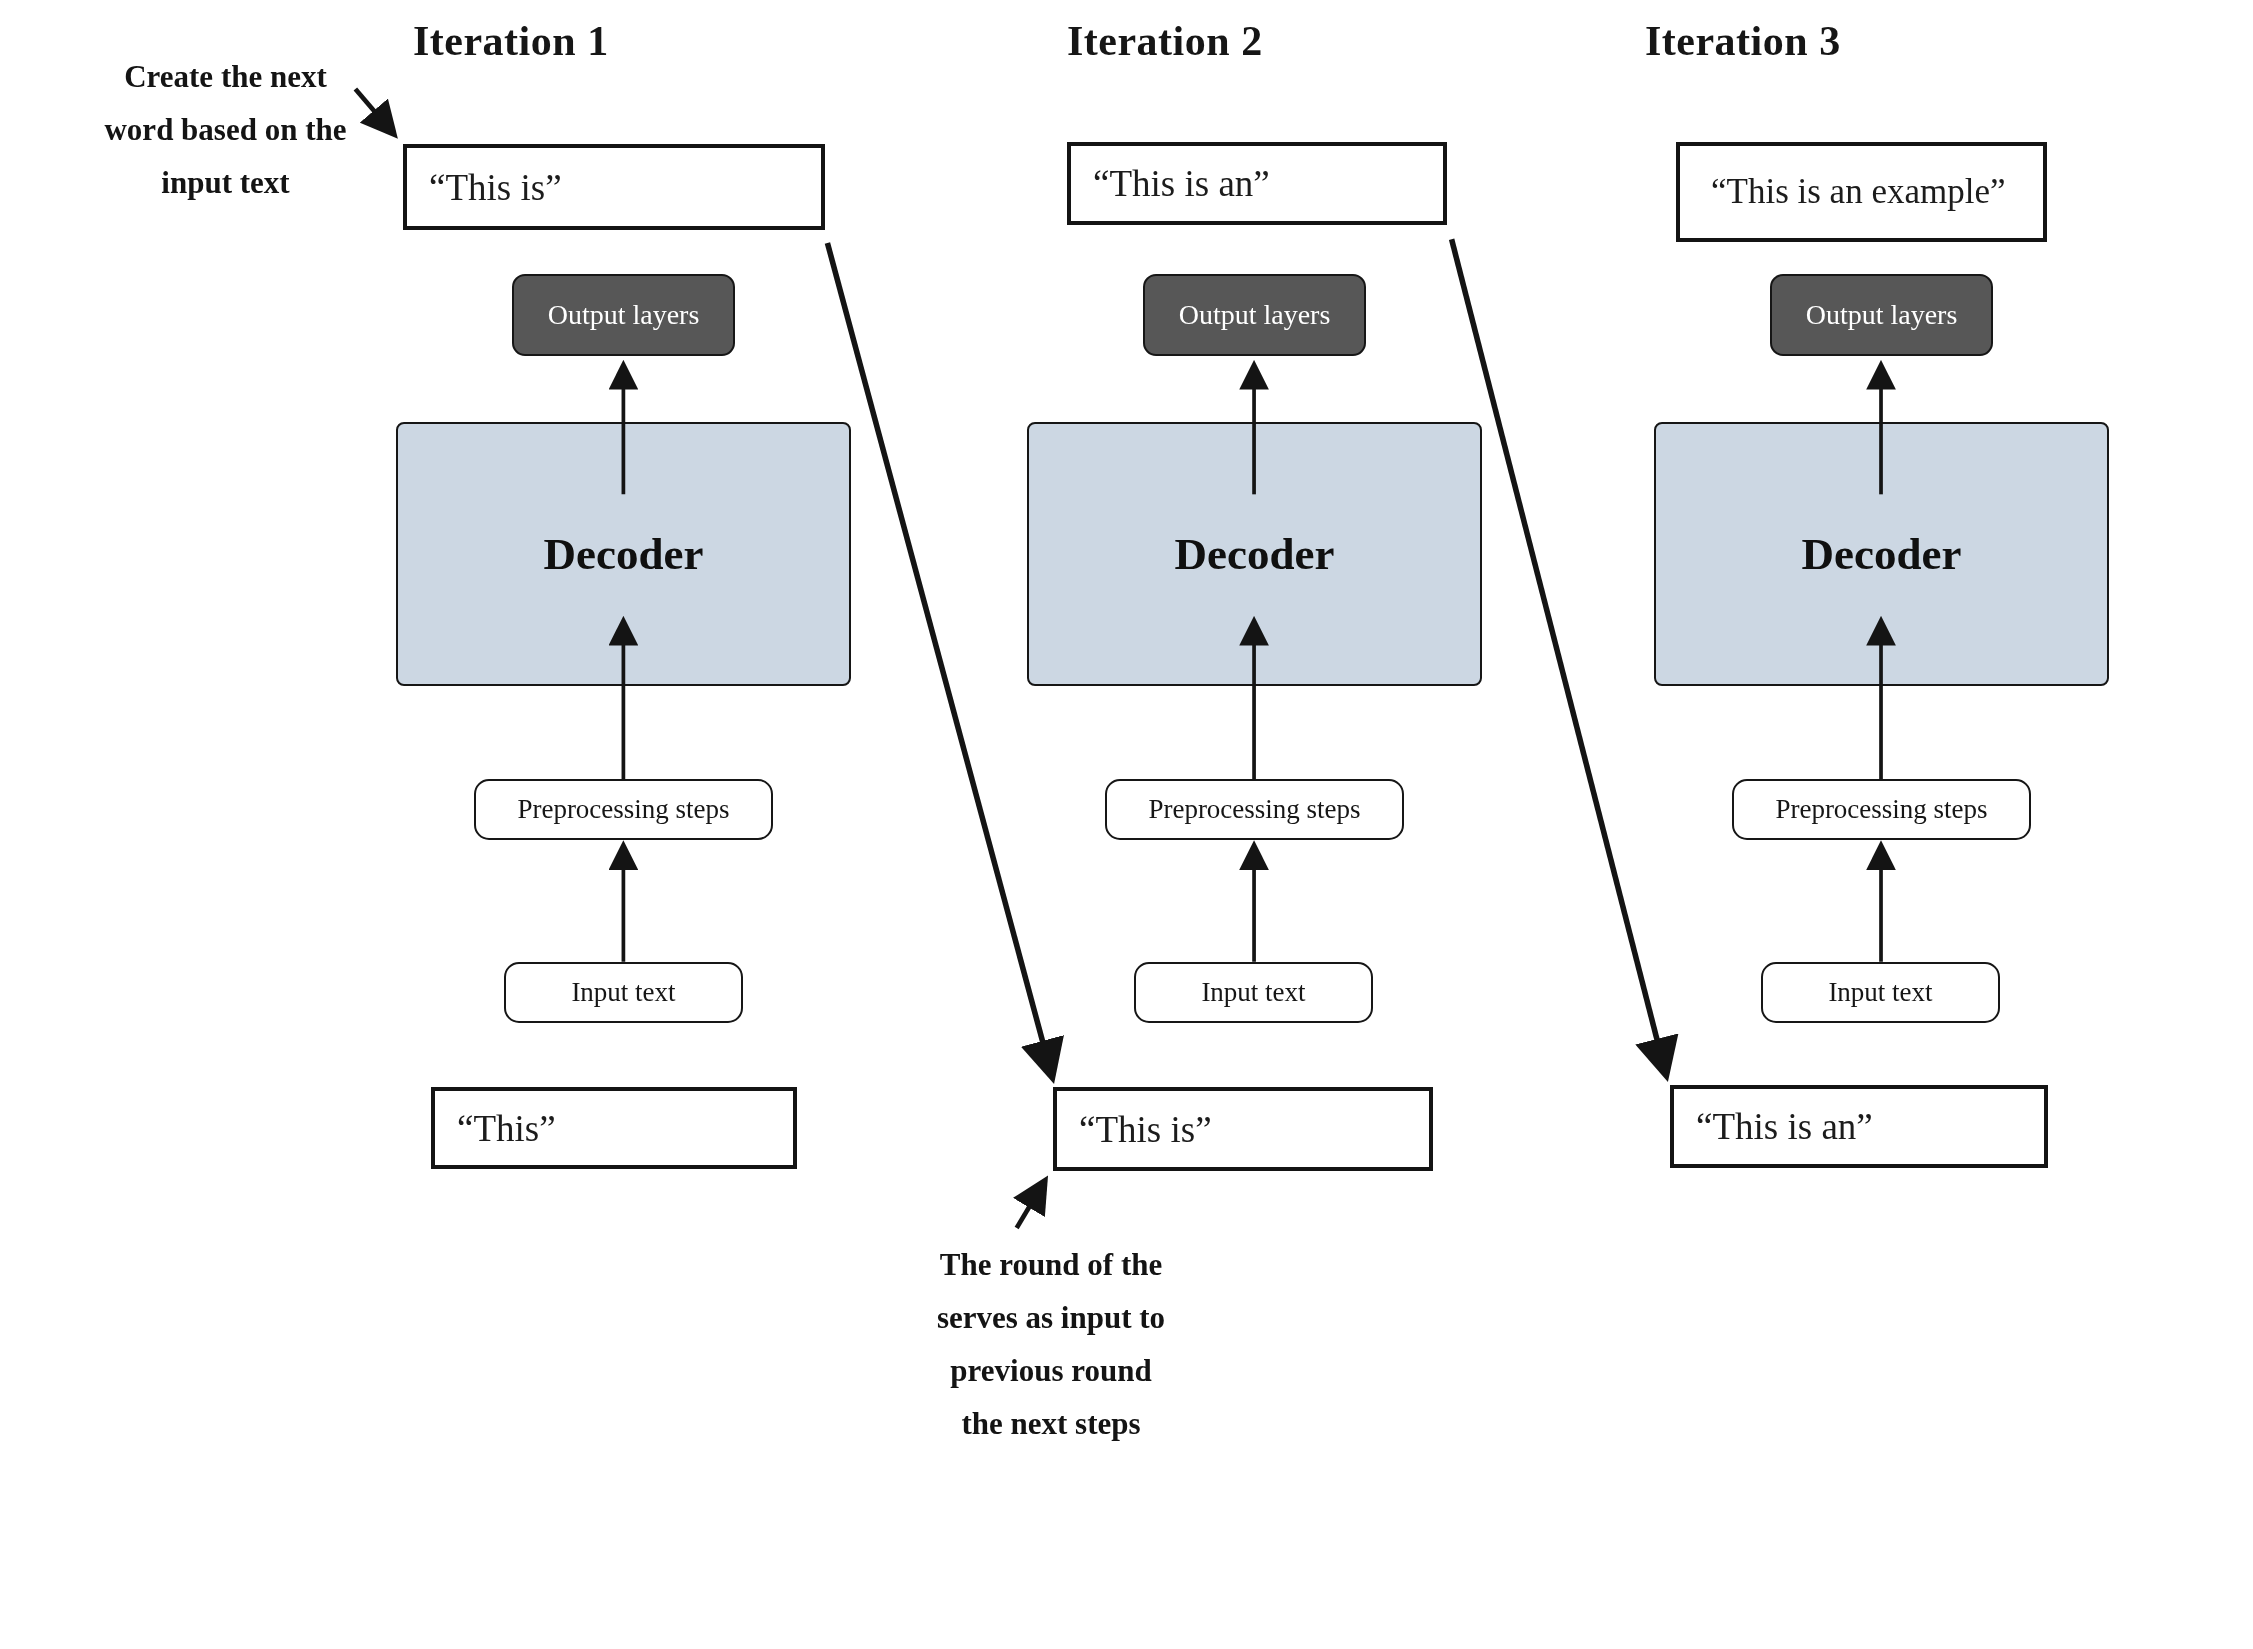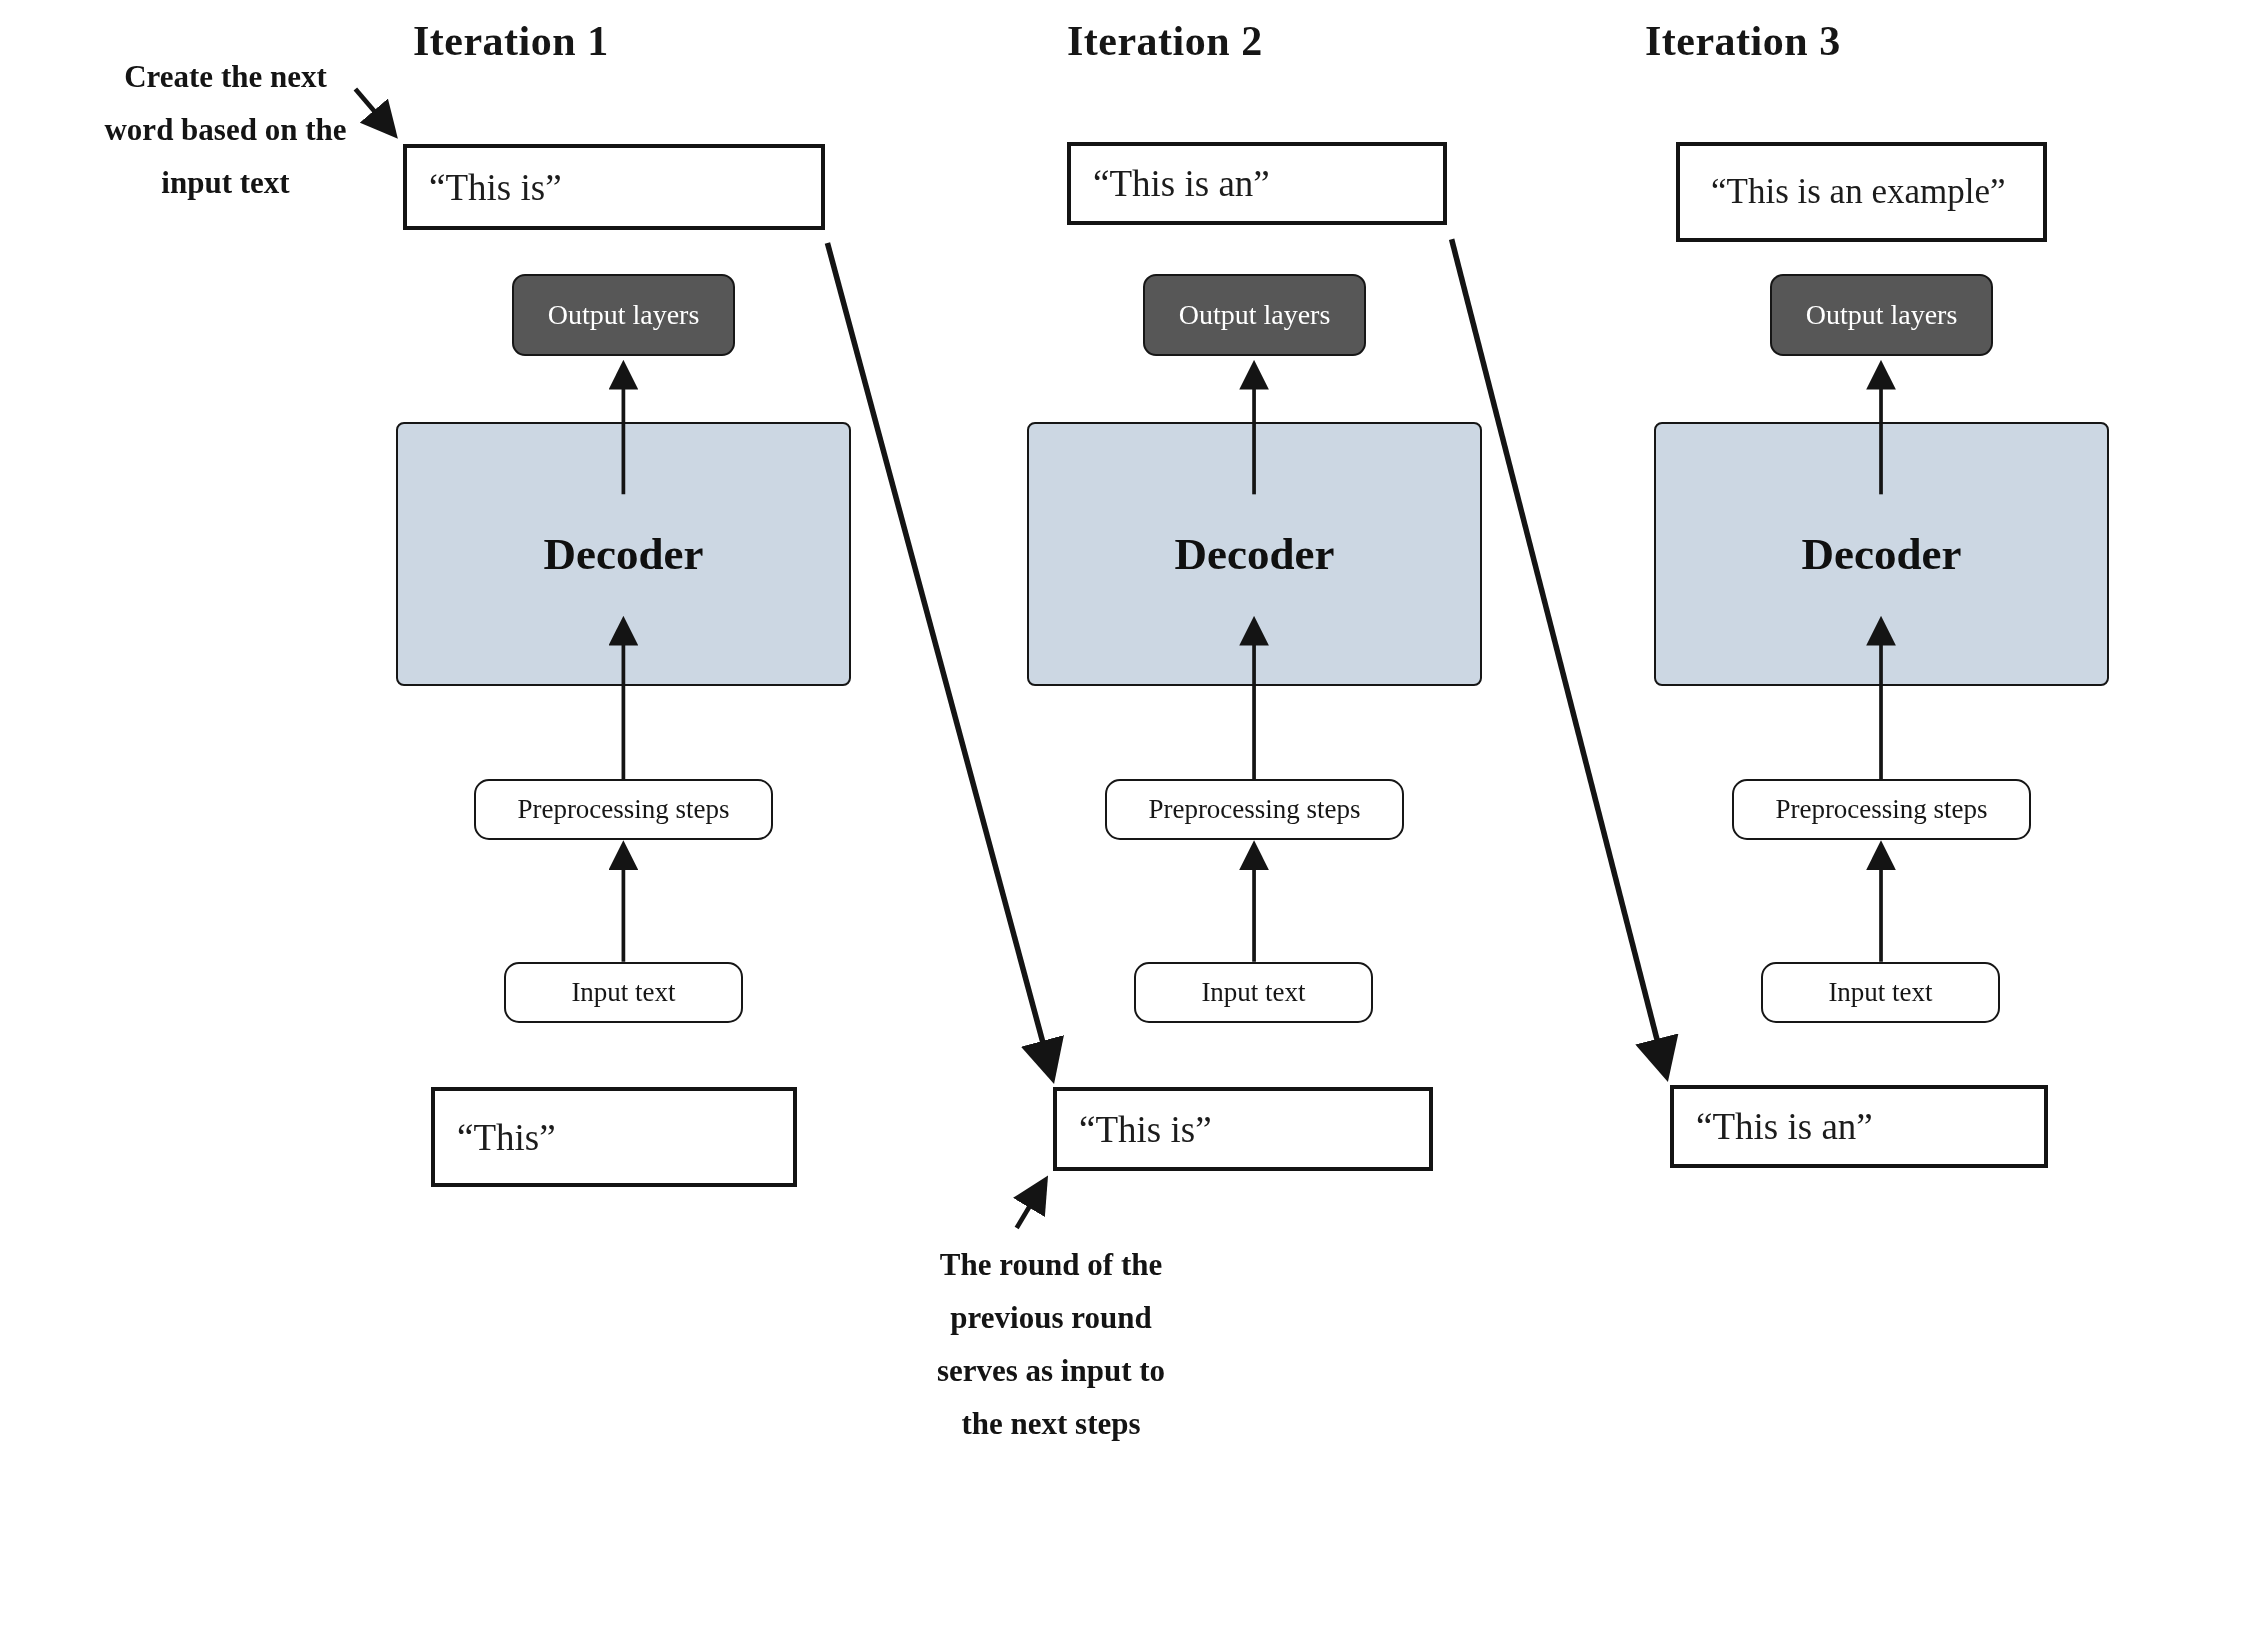--- a/index.html
+++ b/index.html
@@ -87,21 +87,21 @@
   </div>
   <div class="abs decoder layer" style="left:396px;top:422px;width:455px;height:264px;">
     <span>Decoder</span>
   </div>
   <div class="abs pill layer" style="left:474px;top:779px;width:299px;height:61px;">
     <span>Preprocessing steps</span>
   </div>
   <div class="abs pill layer" style="left:504px;top:962px;width:239px;height:61px;">
     <span>Input text</span>
   </div>
-  <div class="abs quote-box layer" style="left:431px;top:1087px;width:366px;height:100px;">
+  <div class="abs quote-box layer" style="left:431px;top:1087px;width:366px;height:82px;">
     <span>“This”</span>
   </div>
 
   <div class="abs title layer" style="left:1067px;top:15px;width:371px;">Iteration 2</div>
   <div class="abs quote-box layer" style="left:1067px;top:142px;width:380px;height:83px;">
     <span>“This is an”</span>
   </div>
   <div class="abs output-layers layer" style="left:1143px;top:274px;width:223px;height:82px;">
     <span>Output layers</span>
   </div>
@@ -133,20 +133,20 @@
   </div>
   <div class="abs pill layer" style="left:1761px;top:962px;width:239px;height:61px;">
     <span>Input text</span>
   </div>
   <div class="abs quote-box layer" style="left:1670px;top:1085px;width:378px;height:83px;">
     <span>“This is an”</span>
   </div>
 
   <div class="abs note layer" style="left:875px;top:1238px;width:352px;">
     <div>The round of the</div>
+    <div>serves as input to</div>
     <div>previous round</div>
-    <div>serves as input to</div>
     <div>the next steps</div>
   </div>
 
 
 </div>
 
 
 </body></html>

